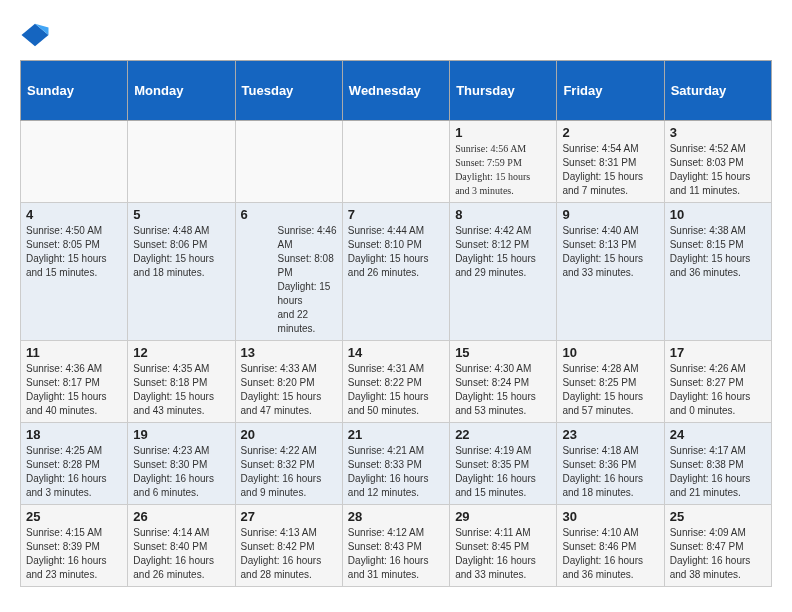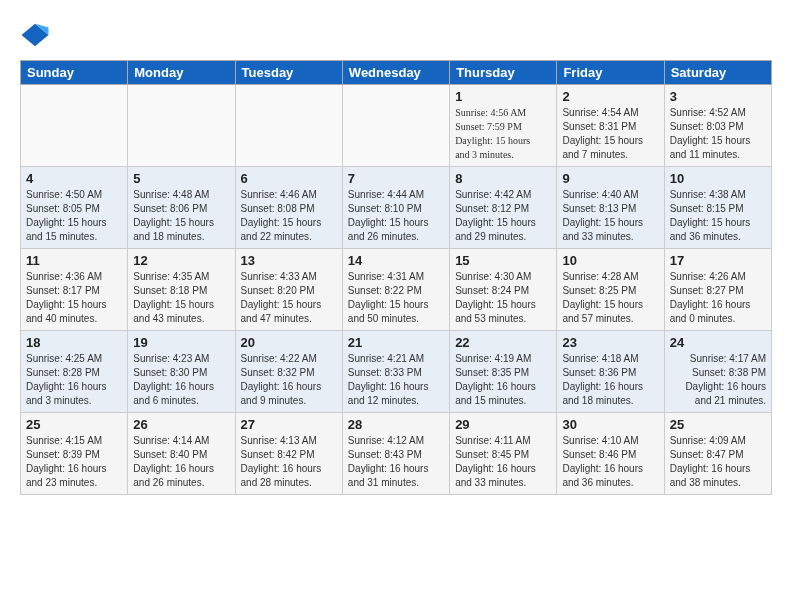--- a/index.html
+++ b/index.html
@@ -54,21 +54,21 @@
     }
     table {
       width: 100%;
       border-collapse: collapse;
       table-layout: fixed;
     }
     thead tr th {
       background-color: #1565c0;
       color: #fff;
       text-align: left;
-      padding: 4px 6px;
+      padding: 22px 6px;
       font-size: 13px;
       font-weight: bold;
       border: 1px solid #aaa;
     }
     tbody tr td {
       vertical-align: top;
       padding: 4px 5px;
       border: 1px solid #ccc;
       font-size: 10.5px;
       color: #222;
@@ -166,21 +166,21 @@
         </td>
         <td>
           <span class="day-num">5</span>
           <div class="day-info" style="white-space: pre-line;">Sunrise: 4:48 AM
 Sunset: 8:06 PM
 Daylight: 15 hours
 and 18 minutes.</div>
         </td>
         <td>
           <span class="day-num">6</span>
-          <div class="day-info" style="white-space: pre-line;">Sunrise: 4:46 AM
+          <div class="day-info" style="white-space: pre-line; margin-left: 37px;">Sunrise: 4:46 AM
 Sunset: 8:08 PM
 Daylight: 15 hours
 and 22 minutes.</div>
         </td>
         <td>
           <span class="day-num">7</span>
           <div class="day-info" style="white-space: pre-line;">Sunrise: 4:44 AM
 Sunset: 8:10 PM
 Daylight: 15 hours
 and 26 minutes.</div>
@@ -296,21 +296,21 @@
         </td>
         <td>
           <span class="day-num">23</span>
           <div class="day-info" style="white-space: pre-line;">Sunrise: 4:18 AM
 Sunset: 8:36 PM
 Daylight: 16 hours
 and 18 minutes.</div>
         </td>
         <td>
           <span class="day-num">24</span>
-          <div class="day-info" style="white-space: pre-line; text-align: right;">Sunrise: 4:17 AM
+          <div class="day-info" style="white-space: pre-line;">Sunrise: 4:17 AM
 Sunset: 8:38 PM
 Daylight: 16 hours
 and 21 minutes.</div>
         </td>
       </tr>
       <tr>
         <td>
           <span class="day-num">25</span>
           <div class="day-info" style="white-space: pre-line;">Sunrise: 4:15 AM
 Sunset: 8:39 PM

